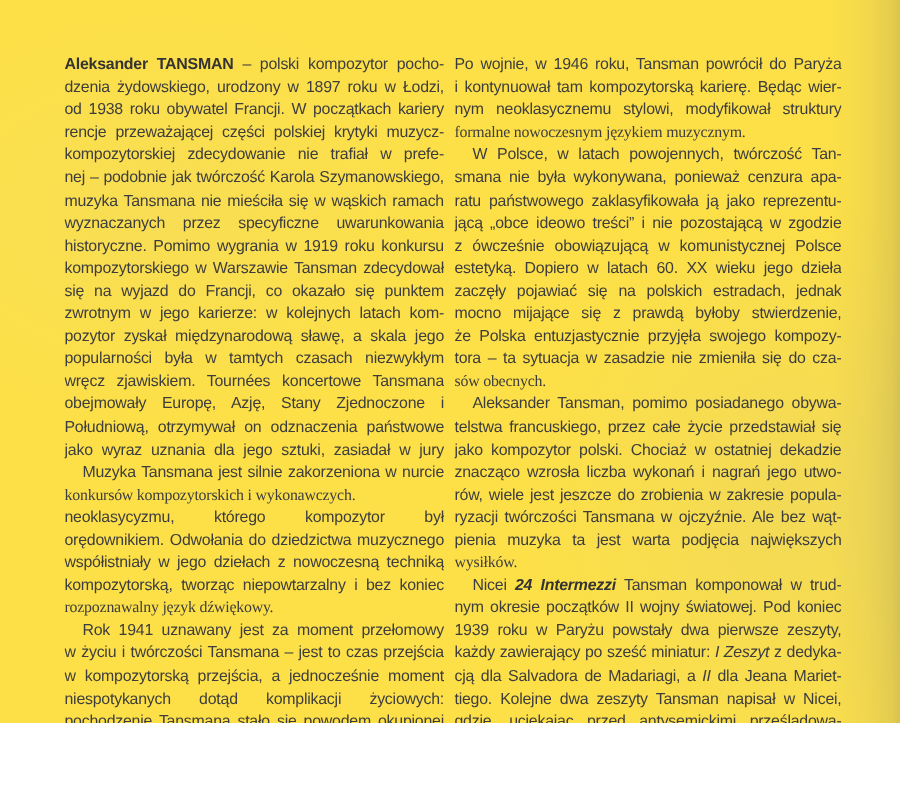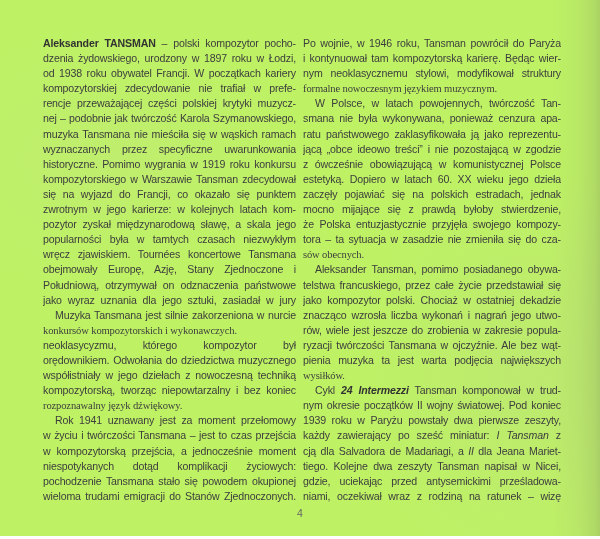--- a/index.html
+++ b/index.html
@@ -3,22 +3,22 @@
 <meta charset="utf-8">
 <style>
   html, body { margin: 0; padding: 0; }
   body {
     width: 600px; height: 539px;
     background: #ffffff;
     font-family: "Liberation Sans", sans-serif;
   }
   .page {
     position: relative;
-    width: 600px; height: 536px;
-    background: #bef264;
+    width: 600px; height: 482px;
+    background: #fde047;
     overflow: hidden;
   }
   
   .page::before {
     content: "";
     position: absolute; inset: 0;
     background:
       radial-gradient(ellipse 300px 200px at 18% 30%, rgba(200,200,198,0.10), rgba(0,0,0,0) 70%),
       radial-gradient(ellipse 260px 300px at 88% 70%, rgba(180,180,178,0.14), rgba(0,0,0,0) 70%);
     pointer-events: none;
@@ -69,22 +69,22 @@
   }
 </style>
 </head>
 <body>
 
 <div class="page">
   <div class="col col-left">
       <div class="line"><span class="b">Aleksander TANSMAN</span><span> – polski kompozytor pocho-</span></div>
       <div class="line"><span>dzenia żydowskiego, urodzony w 1897 roku w Łodzi,</span></div>
       <div class="line"><span>od 1938 roku obywatel Francji. W początkach kariery</span></div>
+      <div class="line"><span>rencje przeważającej części polskiej krytyki muzycz-</span></div>
       <div class="line"><span>kompozytorskiej zdecydowanie nie trafiał w prefe-</span></div>
-      <div class="line"><span>rencje przeważającej części polskiej krytyki muzycz-</span></div>
       <div class="line"><span>nej – podobnie jak twórczość Karola Szymanowskiego,</span></div>
       <div class="line"><span>muzyka Tansmana nie mieściła się w wąskich ramach</span></div>
       <div class="line"><span>wyznaczanych przez specyficzne uwarunkowania</span></div>
       <div class="line"><span>historyczne. Pomimo wygrania w 1919 roku konkursu</span></div>
       <div class="line"><span>kompozytorskiego w Warszawie Tansman zdecydował</span></div>
       <div class="line"><span>się na wyjazd do Francji, co okazało się punktem</span></div>
       <div class="line"><span>zwrotnym w jego karierze: w kolejnych latach kom-</span></div>
       <div class="line"><span>pozytor zyskał międzynarodową sławę, a skala jego</span></div>
       <div class="line"><span>popularności była w tamtych czasach niezwykłym</span></div>
       <div class="line"><span>wręcz zjawiskiem. Tournées koncertowe Tansmana</span></div>
@@ -122,24 +122,24 @@
       <div class="line"><span>tora – ta sytuacja w zasadzie nie zmieniła się do cza-</span></div>
       <div class="line para-end"><span>sów obecnych.</span></div>
       <div class="line indent"><span>Aleksander Tansman, pomimo posiadanego obywa-</span></div>
       <div class="line"><span>telstwa francuskiego, przez całe życie przedstawiał się</span></div>
       <div class="line"><span>jako kompozytor polski. Chociaż w ostatniej dekadzie</span></div>
       <div class="line"><span>znacząco wzrosła liczba wykonań i nagrań jego utwo-</span></div>
       <div class="line"><span>rów, wiele jest jeszcze do zrobienia w zakresie popula-</span></div>
       <div class="line"><span>ryzacji twórczości Tansmana w ojczyźnie. Ale bez wąt-</span></div>
       <div class="line"><span>pienia muzyka ta jest warta podjęcia największych</span></div>
       <div class="line para-end"><span>wysiłków.</span></div>
-      <div class="line indent"><span>Cykl </span><span class="b i">24 Intermezzi</span><span> Tansman komponował w trud-</span></div>
+      <div class="line indent"><span>Nicei </span><span class="b i">24 Intermezzi</span><span> Tansman komponował w trud-</span></div>
       <div class="line"><span>nym okresie początków II wojny światowej. Pod koniec</span></div>
       <div class="line"><span>1939 roku w Paryżu powstały dwa pierwsze zeszyty,</span></div>
-      <div class="line"><span>każdy zawierający po sześć miniatur: </span><span class="i">I Tansman</span><span> z dedyka-</span></div>
+      <div class="line"><span>każdy zawierający po sześć miniatur: </span><span class="i">I Zeszyt</span><span> z dedyka-</span></div>
       <div class="line"><span>cją dla Salvadora de Madariagi, a </span><span class="i">II</span><span> dla Jeana Mariet-</span></div>
       <div class="line"><span>tiego. Kolejne dwa zeszyty Tansman napisał w Nicei,</span></div>
       <div class="line"><span>gdzie, uciekając przed antysemickimi prześladowa-</span></div>
       <div class="line"><span>niami, oczekiwał wraz z rodziną na ratunek – wizę</span></div>
     </div>
   <div class="page-number">4</div>
   <div class="edge-shadow"></div>
 </div>
 
 </body></html>

